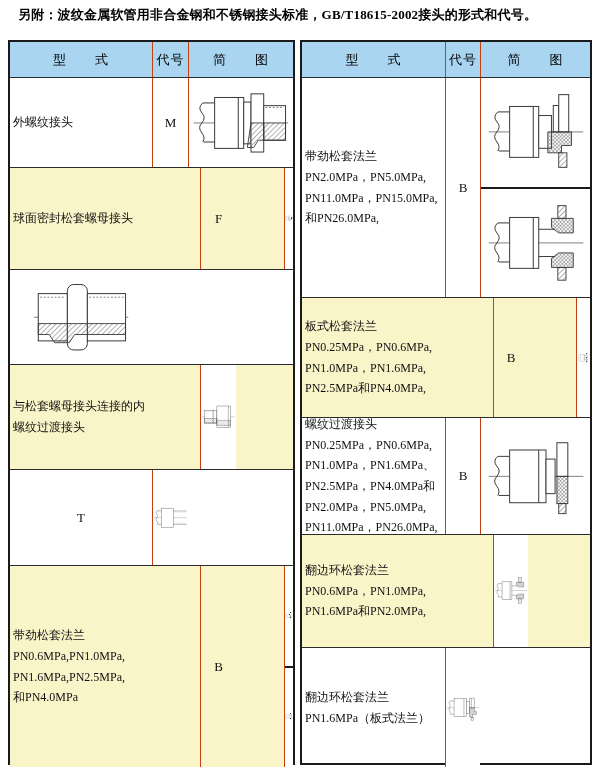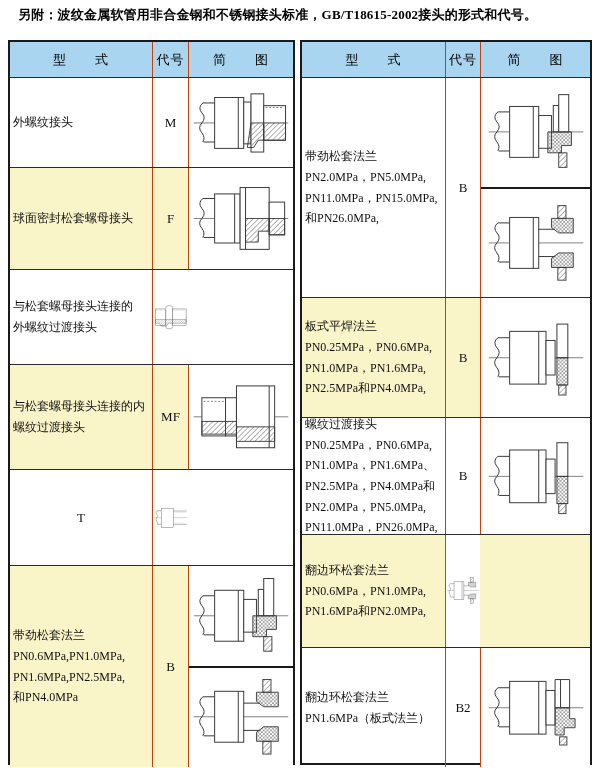--- a/index.html
+++ b/index.html
@@ -13,21 +13,21 @@
   #tbl-right{left:300px;width:292px;height:725px;}
   .row{display:grid;box-sizing:border-box;border-top:1px solid #2b2b2b;}
   .row:first-child{border-top:none;}
   #tbl-left .row{grid-template-columns:142px 36px 1fr;}
   #tbl-right .row{grid-template-columns:143px 35px 1fr;}
   .cell{box-sizing:border-box;border-left:1px solid #c2410c;overflow:hidden;}
   .cell:first-child{border-left:none;}
   .head{background:#a9d5f1;}
   .head .cell{display:flex;align-items:center;justify-content:center;
               font-size:13px;letter-spacing:1px;color:#000;}
-  .hl{background:#faf4c9;}
+  .hl{background:#faf4c9;gap:48px;}
   .type{display:flex;align-items:center;padding:4px 4px 4px 3px;
         font-size:12px;line-height:1.72;white-space:pre-line;color:#101010;}
   .code{display:flex;align-items:center;justify-content:center;
         font-size:13px;color:#101010;}
   .diag{display:flex;flex-direction:column;background:#fff;}
   .sub{flex:1;display:flex;align-items:center;justify-content:center;min-height:0;}
   .sub + .sub{border-top:2px solid #1a1a1a;}
   .sub svg{width:100px;height:92%;}
 </style>
 </head>
@@ -90,40 +90,37 @@
               <rect x="54" y="11" width="32" height="68" stroke="#3a3a3a" stroke-width="1.1" fill="#fff"></rect>
               <line x1="60" y1="11" x2="60" y2="79" stroke="#3a3a3a" stroke-width="1.1" fill="none"></line>
               <rect x="86" y="27" width="17" height="36" stroke="#3a3a3a" stroke-width="1.1" fill="#fff"></rect>
               <path d="M60 45 h26 v14 h-12 v12 h-14 z" fill="url(#hatch)" stroke="#3a3a3a" stroke-width="1"></path>
               <rect x="86" y="45" width="17" height="18" fill="url(#hatch)" stroke="#3a3a3a" stroke-width="1"></rect>
             </svg>
           </div>
       </div>
     </div>
     <div class="row" style="height:95px">
-      <div class="cell type">与松套螺母接头连接的
-外螺纹过渡接头</div>
       <div class="cell diag">
         <div class="sub">
             <svg viewBox="0 0 110 90" preserveAspectRatio="xMidYMid meet">
               <line x1="3" y1="45" x2="107" y2="45" stroke="#3a3a3a" stroke-width="0.7"></line>
               <rect x="8" y="19" width="32" height="52" stroke="#3a3a3a" stroke-width="1.1" fill="#fff"></rect>
               <line x1="10" y1="23" x2="38" y2="23" stroke="#555" stroke-width="0.8" stroke-dasharray="2 2"></line>
               <rect x="40" y="9" width="22" height="72" rx="7" stroke="#3a3a3a" stroke-width="1.1" fill="#fff"></rect>
               <rect x="62" y="19" width="42" height="52" stroke="#3a3a3a" stroke-width="1.1" fill="#fff"></rect>
               <line x1="64" y1="23" x2="102" y2="23" stroke="#555" stroke-width="0.8" stroke-dasharray="2 2"></line>
               <path d="M8 52 h96 v12 h-56 l-6 9 h-16 l-6 -9 h-12 z" fill="url(#hatch)" stroke="#3a3a3a" stroke-width="1"></path>
             </svg>
           </div>
       </div>
     </div>
     <div class="row hl" style="height:105px">
       <div class="cell type">与松套螺母接头连接的内
 螺纹过渡接头</div>
-      <div class="cell code">MF</div>
       <div class="cell diag">
         <div class="sub">
             <svg viewBox="0 0 110 90" preserveAspectRatio="xMidYMid meet">
               <line x1="3" y1="45" x2="107" y2="45" stroke="#3a3a3a" stroke-width="0.7"></line>
               <rect x="12" y="24" width="26" height="42" stroke="#3a3a3a" stroke-width="1.1" fill="#fff"></rect>
               <line x1="14" y1="28" x2="36" y2="28" stroke="#555" stroke-width="0.8" stroke-dasharray="2 2"></line>
               <rect x="38" y="24" width="12" height="42" stroke="#3a3a3a" stroke-width="1.1" fill="#fff"></rect>
               <rect x="50" y="11" width="42" height="68" stroke="#3a3a3a" stroke-width="1.1" fill="#fff"></rect>
               <line x1="86" y1="11" x2="86" y2="79" stroke="#3a3a3a" stroke-width="1.1" fill="none"></line>
               <rect x="12" y="50" width="38" height="14" fill="url(#hatch)" stroke="#3a3a3a" stroke-width="1"></rect>
@@ -234,21 +231,21 @@
               <line x1="58" y1="60" x2="76" y2="60" stroke="#3a3a3a" stroke-width="1.1" fill="none"></line>
               <rect x="79" y="4" width="9" height="14" fill="url(#hatch)" stroke="#3a3a3a" stroke-width="1"></rect>
               <path d="M72 18 h24 v16 h-16 l-8 -6 z" fill="url(#xh)" stroke="#3a3a3a" stroke-width="1"></path>
               <path d="M72 72 h24 v-16 h-16 l-8 6 z" fill="url(#xh)" stroke="#3a3a3a" stroke-width="1"></path>
               <rect x="79" y="72" width="9" height="14" fill="url(#hatch)" stroke="#3a3a3a" stroke-width="1"></rect>
             </svg>
           </div>
       </div>
     </div>
     <div class="row hl" style="height:120px">
-      <div class="cell type">板式平焊法兰
+      <div class="cell type">板式松套法兰
 PN0.25MPa，PN0.6MPa,
 PN1.0MPa，PN1.6MPa,
 PN2.5MPa和PN4.0MPa,</div>
       <div class="cell code">B</div>
       <div class="cell diag">
         <div class="sub">
             <svg viewBox="0 0 110 90" preserveAspectRatio="xMidYMid meet">
               <line x1="3" y1="45" x2="107" y2="45" stroke="#3a3a3a" stroke-width="0.7"></line>
               <path d="M13 23 q-6 5 -1 11 q5 5 0 11 q-5 5 0 11 q4 5 1 10" stroke="#3a3a3a" stroke-width="1.1" fill="none"></path>
               <line x1="13" y1="23" x2="26" y2="23" stroke="#3a3a3a" stroke-width="1.1" fill="none"></line>
@@ -307,21 +304,20 @@
               <path d="M72 18 h24 v16 h-16 l-8 -6 z" fill="url(#xh)" stroke="#3a3a3a" stroke-width="1"></path>
               <path d="M72 72 h24 v-16 h-16 l-8 6 z" fill="url(#xh)" stroke="#3a3a3a" stroke-width="1"></path>
               <rect x="79" y="72" width="9" height="14" fill="url(#hatch)" stroke="#3a3a3a" stroke-width="1"></rect>
             </svg>
           </div>
       </div>
     </div>
     <div class="row" style="height:120px">
       <div class="cell type">翻边环松套法兰
 PN1.6MPa（板式法兰）</div>
-      <div class="cell code">B2</div>
       <div class="cell diag">
         <div class="sub">
             <svg viewBox="0 0 110 90" preserveAspectRatio="xMidYMid meet">
               <line x1="3" y1="45" x2="107" y2="45" stroke="#3a3a3a" stroke-width="0.7"></line>
               <path d="M13 23 q-6 5 -1 11 q5 5 0 11 q-5 5 0 11 q4 5 1 10" stroke="#3a3a3a" stroke-width="1.1" fill="none"></path>
               <line x1="13" y1="23" x2="26" y2="23" stroke="#3a3a3a" stroke-width="1.1" fill="none"></line>
               <line x1="14" y1="66" x2="26" y2="66" stroke="#3a3a3a" stroke-width="1.1" fill="none"></line>
               <rect x="26" y="16" width="40" height="58" stroke="#3a3a3a" stroke-width="1.1" fill="#fff"></rect>
               <line x1="58" y1="16" x2="58" y2="74" stroke="#3a3a3a" stroke-width="1.1" fill="none"></line>
               <rect x="66" y="26" width="10" height="38" stroke="#3a3a3a" stroke-width="1.1" fill="#fff"></rect>

